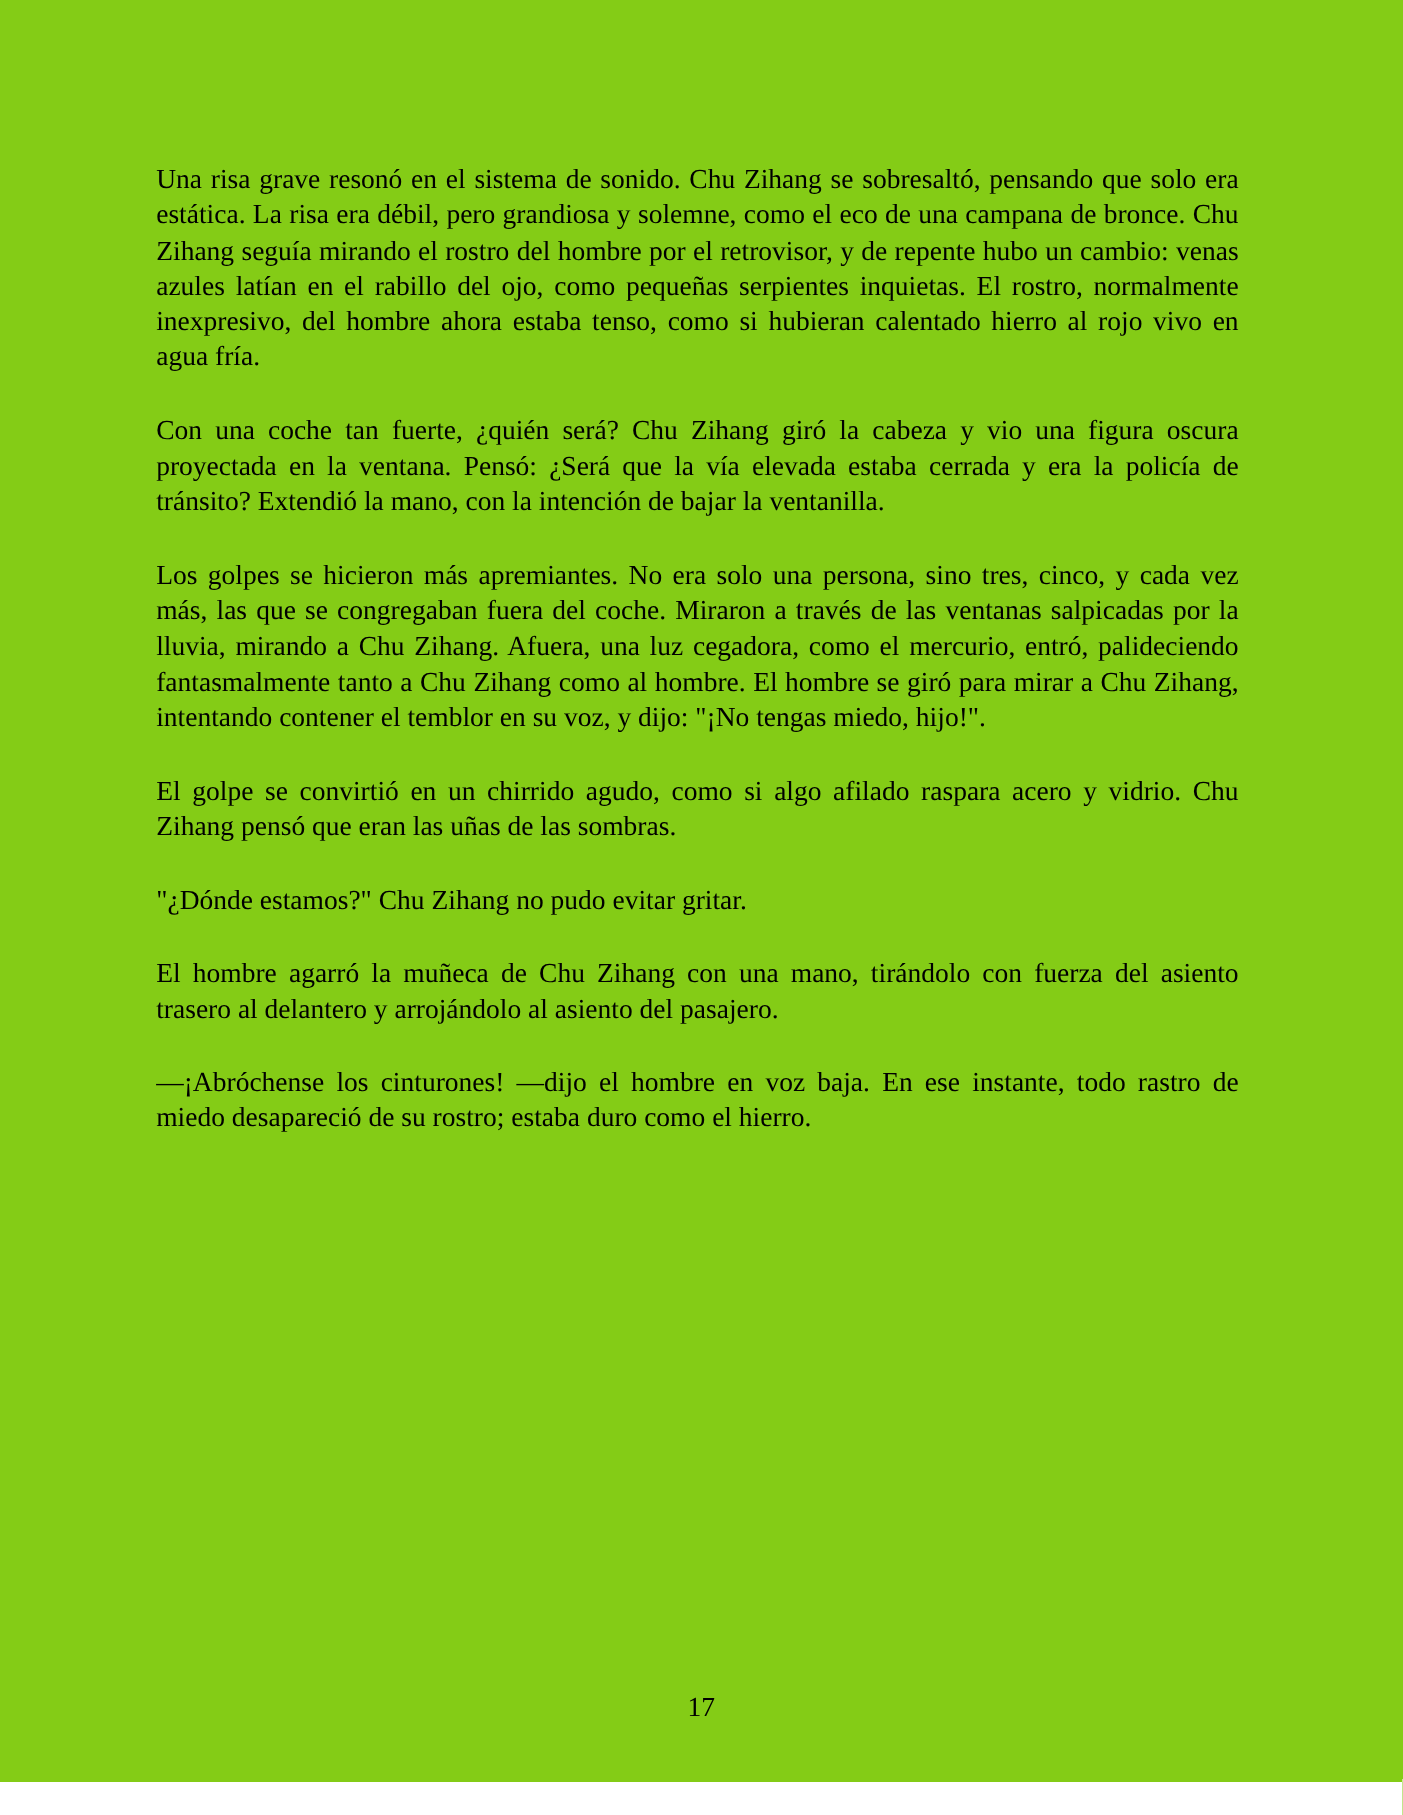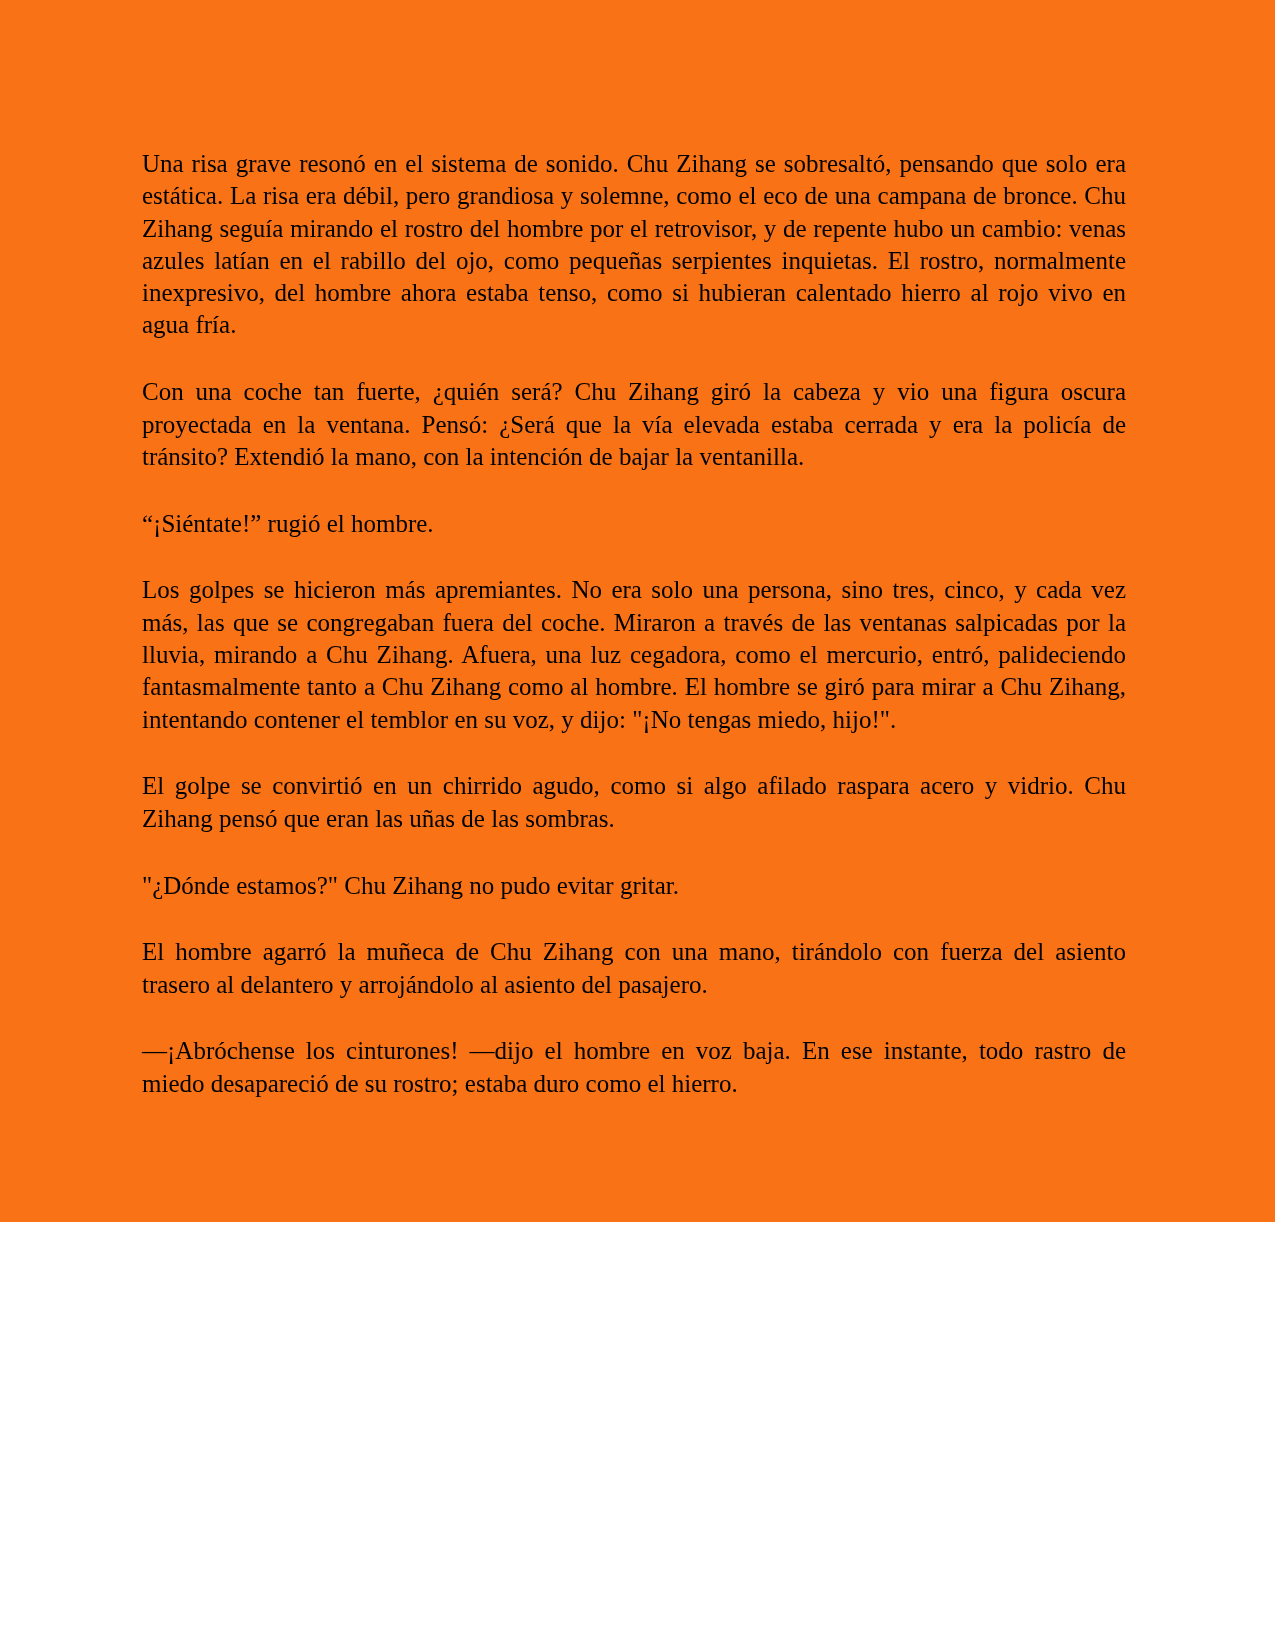--- a/index.html
+++ b/index.html
@@ -3,22 +3,22 @@
 <meta charset="utf-8">
 <style>
   html, body {
     margin: 0;
     padding: 0;
     background: #ffffff;
   }
   .page {
     position: relative;
     width: 1275px;
-    height: 1222px;
-    background: #f97316;
+    height: 1620px;
+    background: #84cc16;
     overflow: hidden;
     color: #000000;
   }
   .content {
     position: absolute;
     left: 142px;
     top: 148px;
     width: 984px;
   }
   .content p {
@@ -41,20 +41,20 @@
     color: #000000;
   }
 </style>
 </head>
 <body>
 
 <div class="page">
   <div class="content">
     <p>Una risa grave resonó en el sistema de sonido. Chu Zihang se sobresaltó, pensando que solo era estática. La risa era débil, pero grandiosa y solemne, como el eco de una campana de bronce. Chu Zihang seguía mirando el rostro del hombre por el retrovisor, y de repente hubo un cambio: venas azules latían en el rabillo del ojo, como pequeñas serpientes inquietas. El rostro, normalmente inexpresivo, del hombre ahora estaba tenso, como si hubieran calentado hierro al rojo vivo en agua fría.</p>
     <p>Con una coche tan fuerte, ¿quién será? Chu Zihang giró la cabeza y vio una figura oscura proyectada en la ventana. Pensó: ¿Será que la vía elevada estaba cerrada y era la policía de tránsito? Extendió la mano, con la intención de bajar la ventanilla.</p>
-    <p>“¡Siéntate!” rugió el hombre.</p>
     <p>Los golpes se hicieron más apremiantes. No era solo una persona, sino tres, cinco, y cada vez más, las que se congregaban fuera del coche. Miraron a través de las ventanas salpicadas por la lluvia, mirando a Chu Zihang. Afuera, una luz cegadora, como el mercurio, entró, palideciendo fantasmalmente tanto a Chu Zihang como al hombre. El hombre se giró para mirar a Chu Zihang, intentando contener el temblor en su voz, y dijo: "¡No tengas miedo, hijo!".</p>
     <p>El golpe se convirtió en un chirrido agudo, como si algo afilado raspara acero y vidrio. Chu Zihang pensó que eran las uñas de las sombras.</p>
     <p>"¿Dónde estamos?" Chu Zihang no pudo evitar gritar.</p>
     <p>El hombre agarró la muñeca de Chu Zihang con una mano, tirándolo con fuerza del asiento trasero al delantero y arrojándolo al asiento del pasajero.</p>
     <p>—¡Abróchense los cinturones! —dijo el hombre en voz baja. En ese instante, todo rastro de miedo desapareció de su rostro; estaba duro como el hierro.</p>
   </div>
+  <div class="page-number">17</div>
 </div>
 
 </body></html>

